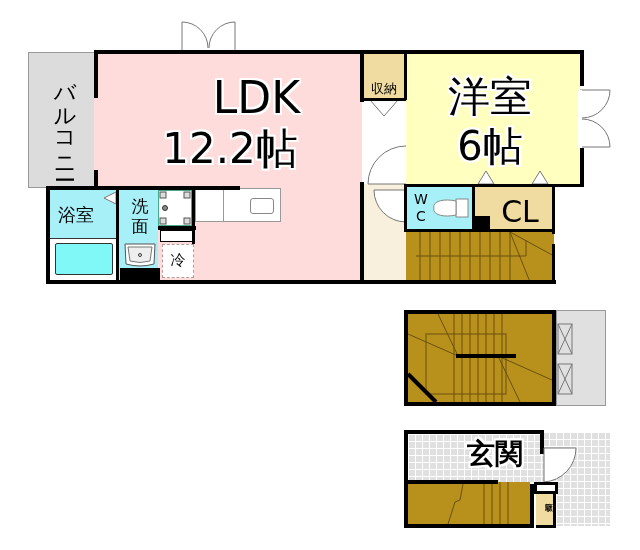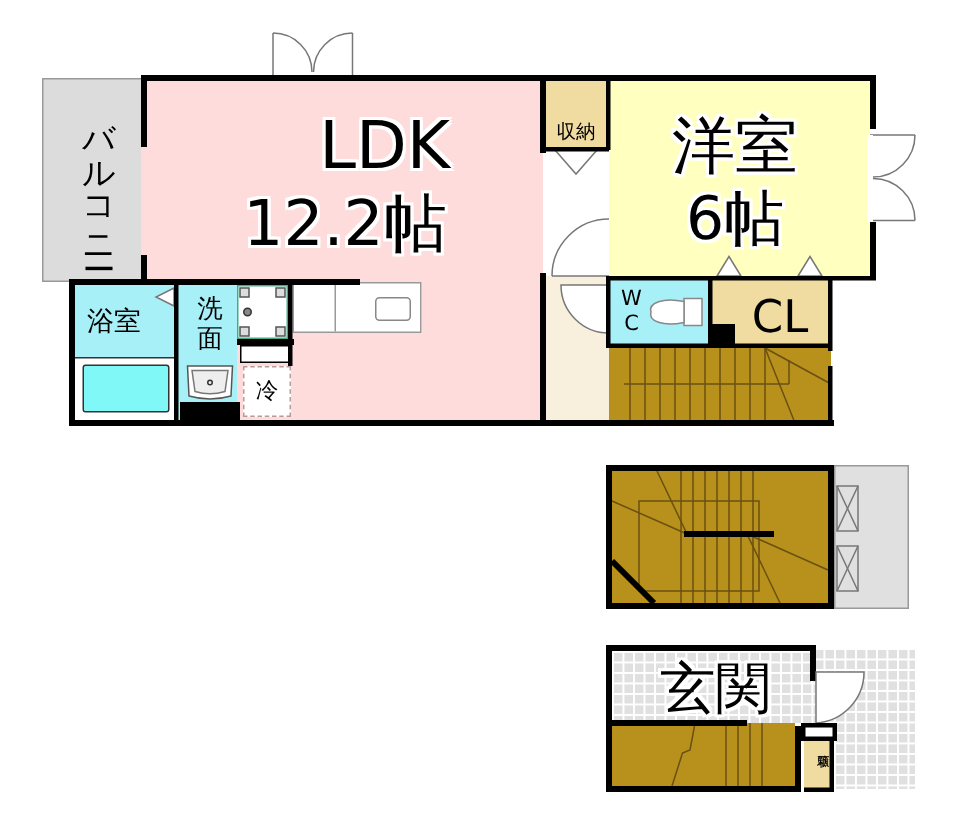--- a/index.html
+++ b/index.html
@@ -186,21 +186,21 @@
   </svg>
 </div>
 
 <div>
   <div class="abs" style="left:542px;top:432px;width:68px;height:94px;background:#e0e0e0;
               background-image:linear-gradient(#fff 1px, transparent 1px),linear-gradient(90deg,#fff 1px, transparent 1px);
               background-size:7px 7px;"></div>
   <div class="abs" style="left:404px;top:430px;width:140px;height:52px;background:#e0e0e0;
               background-image:linear-gradient(#fff 1px, transparent 1px),linear-gradient(90deg,#fff 1px, transparent 1px);
               background-size:7px 7px;border-left:4px solid #000;border-top:4px solid #000;"></div>
-  <div class="lbl" style="left:440px;top:440px;width:70px;font-size:37px;">玄関</div>
+  <div class="lbl" style="left:460px;top:440px;width:70px;font-size:28px;font-weight:bold;">玄関</div>
   <div class="abs" style="left:404px;top:482px;width:126px;height:46px;background:#b8901c;border-left:4px solid #000;border-bottom:4px solid #000;"></div>
   <svg style="left:408px;top:482px;" width="110" height="42">
     <g stroke="#6a5010" stroke-width="1" fill="none">
       <line x1="76" y1="0" x2="76" y2="42"></line>
         <line x1="84" y1="0" x2="84" y2="42"></line>
       <line x1="92" y1="0" x2="92" y2="42"></line>
         <line x1="100" y1="0" x2="100" y2="42"></line>
       <polyline points="55,2 52,18 47,20 40,42"></polyline>
     </g>
   </svg>

